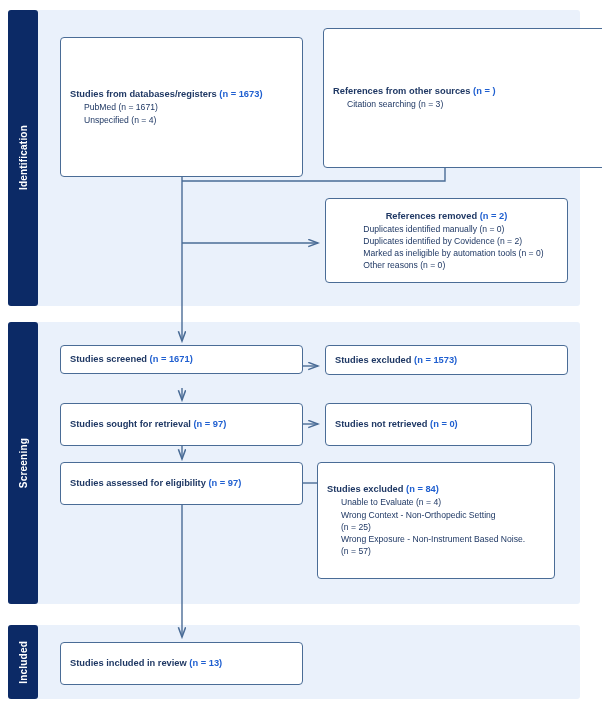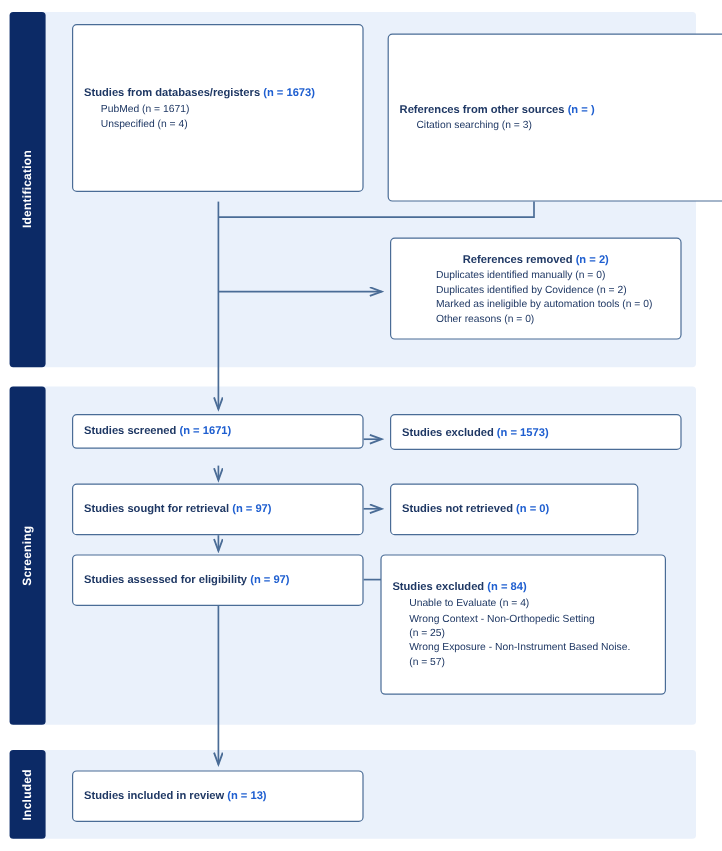--- a/index.html
+++ b/index.html
@@ -124,21 +124,21 @@
       <path d="M182,505 L182,637" marker-end="url(#ah)"></path>
 
       <path d="M303,366 L318,366" marker-end="url(#ah)"></path>
 
       <path d="M303,424 L318,424" marker-end="url(#ah)"></path>
 
       <path d="M303,483 L328,483" marker-end="url(#ah)"></path>
     </g>
   </svg>
 
-  <div class="node" style="left:60px; top:20px; width:243px; height:140px;">
+  <div class="node" style="left:60px; top:37px; width:243px; height:140px;">
     <div class="ttl">
       <span>Studies from databases/registers </span><span class="num">(n = 1673)</span>
     </div>
     <ul>
       <li>PubMed (n = 1671)</li>
       <li>Unspecified (n = 4)</li>
     </ul>
   </div>
 
   <div class="node" style="left:323px; top:28px; width:286px; height:140px;">

